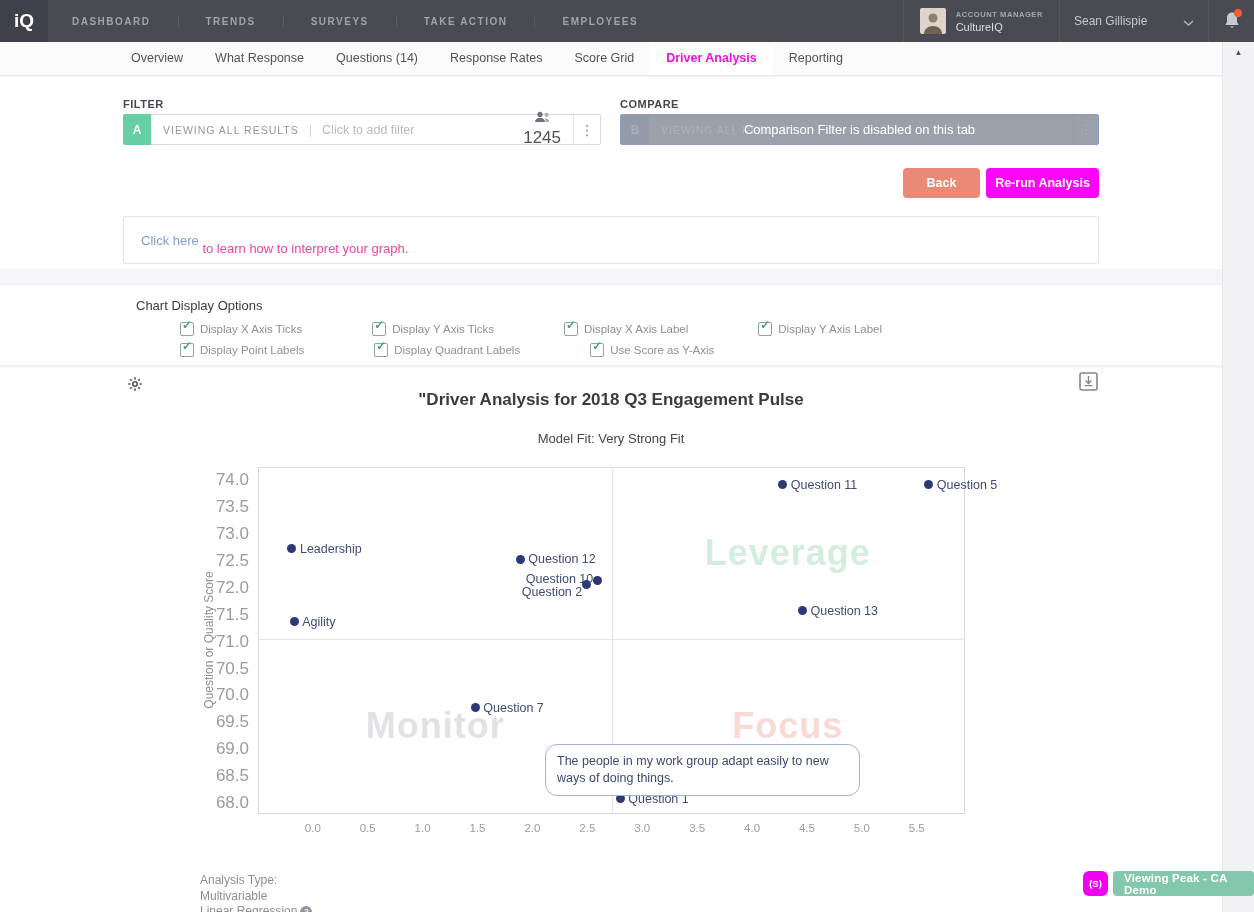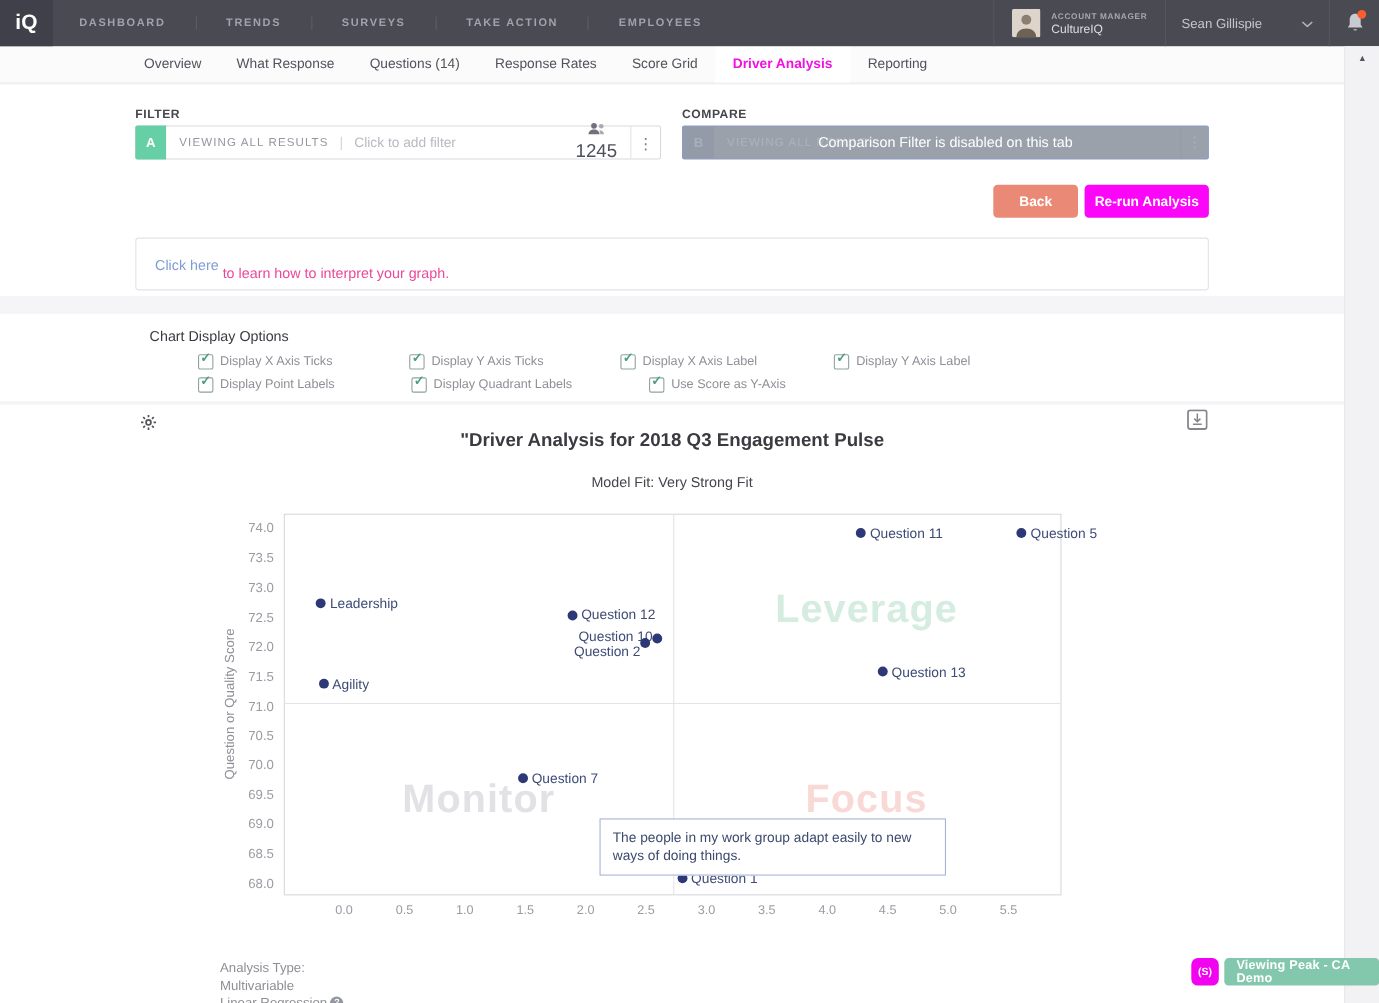--- a/index.html
+++ b/index.html
@@ -63,28 +63,28 @@
   .box.checked:after{content:"\2713";position:absolute;top:-5px;left:1px;font-size:12px;color:#4d9c85;font-weight:bold;}
   .check-label{font-size:11.5px;color:#8f9098;white-space:nowrap;}
   
   .chart-card{position:absolute;top:368px;left:0;width:1223px;height:544px;background:#fff;}
   .gear{position:absolute;left:127px;top:8px;cursor:pointer;}
   .export{position:absolute;left:1079px;top:4px;cursor:pointer;}
   .c-title{position:absolute;top:22px;left:123px;width:976px;text-align:center;font-size:17px;font-weight:bold;color:#3a3a41;}
   .c-sub{position:absolute;top:43px;left:123px;width:976px;text-align:center;font-size:13px;color:#45454d;}
   .c-fit{position:absolute;top:63px;left:123px;width:976px;text-align:center;font-size:13px;color:#45454d;}
   .plot{position:absolute;left:258px;top:99px;width:705px;height:345px;border:1px solid #d9d9de;}
-  .ytick{position:absolute;right:calc(100% + 10px);transform:translateY(-50%);font-size:12px;color:#9b9ba3;white-space:nowrap;}
+  .ytick{position:absolute;right:calc(100% + 10px);transform:translateY(-50%);font-size:17px;color:#9b9ba3;white-space:nowrap;}
   .xtick{position:absolute;top:calc(100% + 9px);transform:translateX(-50%);font-size:11.5px;color:#9b9ba3;}
   .vline{position:absolute;top:0;bottom:0;width:1px;background:#e4e4e8;}
   .hline{position:absolute;left:0;right:0;height:1px;background:#e4e4e8;}
   .quad{position:absolute;transform:translate(-50%,-50%);font-size:36px;font-weight:bold;letter-spacing:1px;white-space:nowrap;}
   .pt-dot{position:absolute;width:9px;height:9px;border-radius:50%;z-index:3;cursor:pointer;}
   .pt-label{position:absolute;font-size:12.5px;color:#3f4c76;white-space:nowrap;transform:translateY(-50%);z-index:2;}
-  .tooltip{position:absolute;left:286px;top:276px;width:315px;background:#fff;border:1px solid #a8b3d6;border-radius:0;padding:8px 11px;font-size:12.5px;color:#3c4a6e;line-height:1.35;z-index:6;box-sizing:border-box;}
+  .tooltip{position:absolute;left:286px;top:276px;width:315px;background:#fff;border:1px solid #a8b3d6;border-radius:12px;padding:8px 11px;font-size:12.5px;color:#3c4a6e;line-height:1.35;z-index:6;box-sizing:border-box;}
   .ylab{position:absolute;left:209px;top:272px;transform:translate(-50%,-50%) rotate(-90deg);font-size:12px;color:#8f8f97;white-space:nowrap;}
   .xlab{position:absolute;left:123px;width:976px;top:480px;text-align:center;font-size:12px;color:#8f8f97;}
   .analysis-note{position:absolute;left:200px;top:505px;font-size:12px;color:#8e8e96;line-height:1.3;}
   .help-icon{display:inline-flex;width:12px;height:12px;border-radius:50%;background:#9496a1;color:#fff;font-size:8px;font-weight:bold;align-items:center;justify-content:center;vertical-align:middle;margin-left:3px;cursor:pointer;}
   
   .s-badge{position:absolute;left:1083px;top:871px;width:25px;height:25px;background:#f203f0;border-radius:6px;color:#fff;font-size:9.5px;font-weight:bold;display:flex;align-items:center;justify-content:center;z-index:50;cursor:pointer;}
   .view-badge{position:absolute;left:1113px;top:871px;height:25px;background:#83c8ac;border-radius:4px;color:#fff;font-size:11.5px;font-weight:bold;display:flex;align-items:center;padding:0 11px;z-index:50;letter-spacing:.2px;}
   
   .scroll{position:absolute;right:0;top:42px;width:31px;bottom:0;background:#f2f2f5;border-left:1px solid #e6e6ea;z-index:45;}
   .scroll-arrow{position:absolute;top:6px;left:50%;transform:translateX(-50%);font-size:8px;color:#54545c;cursor:pointer;}

